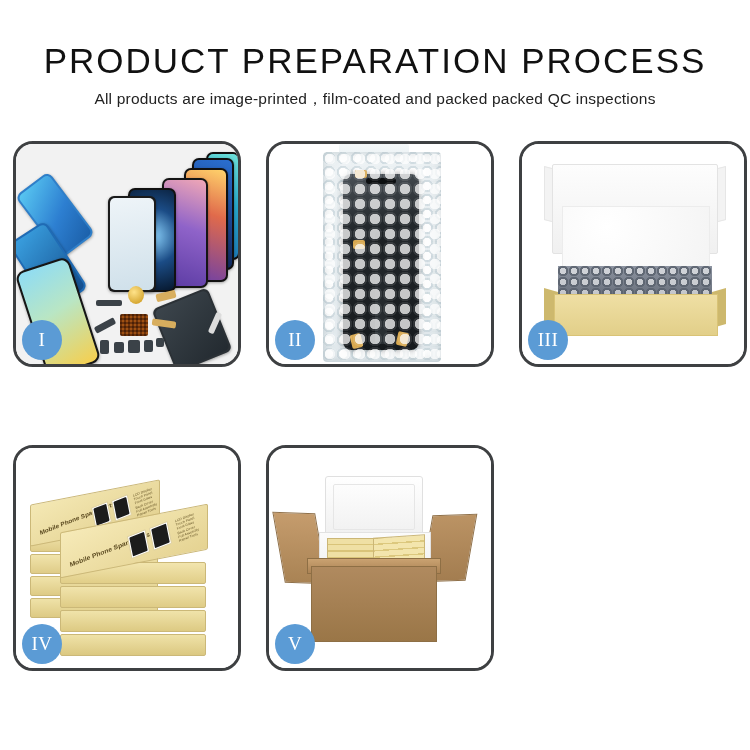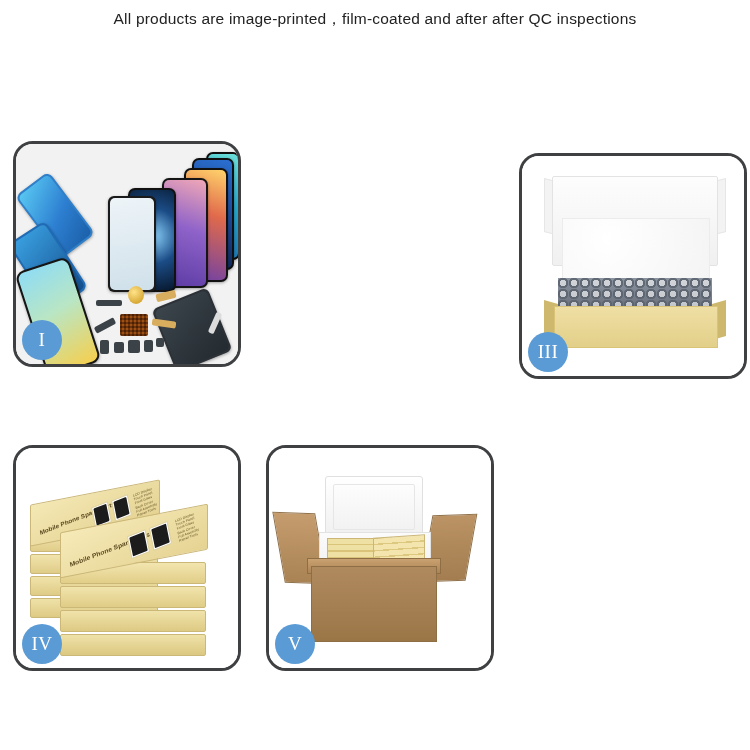--- a/index.html
+++ b/index.html
@@ -27,21 +27,21 @@
   
   .grid{position:absolute;top:141px;left:0;width:750px;height:545px;}
   .panel{
     position:absolute;width:228px;height:226px;
     border:3px solid #3e4042;border-radius:20px;
     background:#ffffff;box-sizing:border-box;overflow:visible;
   }
   .panel .inner{
     position:absolute;inset:0;border-radius:17px;overflow:hidden;
   }
-  .p1{left:13px;top:0;}   .p2{left:266px;top:0;}   .p3{left:519px;top:12px;text-decoration:underline;}
+  .p1{left:13px;top:0;}   .p2{left:266px;top:0;}   .p3{left:519px;top:0;text-decoration:underline;}
   .p4{left:13px;top:304px;} .p5{left:266px;top:304px;} .p6{left:519px;top:304px;}
 
   .badge{
     position:absolute;left:6px;bottom:4px;width:40px;height:40px;border-radius:50%;
     background:#5b9bd5;color:#ffffff;z-index:40;
     display:flex;align-items:center;justify-content:center;
     font-family:"Liberation Serif","DejaVu Serif",serif;
     font-size:19px;letter-spacing:0.5px;
   }
 
@@ -158,21 +158,22 @@
     background:linear-gradient(180deg,#b1905f,#9c7e51);border:1px solid #96784f;transform:skewY(14deg);}
   .v-tape{position:absolute;background:#b99a6d;}
   .v-seal{position:absolute;background:#a4855c;border-radius:1px;}
 </style>
 </head>
 <body>
 
 <div class="page">
 
   <div class="header">
-    <div class="subtitle">All products are image-printed，film-coated and after after QC inspections</div>
+    <div class="title">PRODUCT PREPARATION PROCESS</div>
+    <div class="subtitle">All products are image-printed，film-coated and packed packed QC inspections</div>
   </div>
 
   <div class="grid">
 
     <div class="panel p1">
       <div class="inner">
         <div class="stage">
           <div class="ph pi-a">
               <i></i>
             </div>
@@ -214,20 +215,38 @@
           <div class="chip" style="left:98px;top:198px;width:10px;height:11px;"></div>
           <div class="chip" style="left:112px;top:196px;width:12px;height:13px;"></div>
           <div class="chip" style="left:128px;top:196px;width:9px;height:12px;"></div>
           <div class="chip" style="left:140px;top:194px;width:8px;height:9px;"></div>
           <div class="chip" style="left:196px;top:168px;width:6px;height:22px;transform:rotate(24deg);background:#dcdcdc;"></div>
         </div>
       </div>
       <div class="badge">I</div>
     </div>
 
+    <div class="panel p2">
+      <div class="inner">
+        <div class="stage">
+          <div class="bag-top"></div>
+          <div class="bubble-bag"></div>
+          <div class="screen-in-bag">
+            <div class="notch"></div>
+            <div class="flexstrip"></div>
+          </div>
+          <div class="tape" style="left:86px;top:26px;width:12px;height:8px;"></div>
+          <div class="tape" style="left:84px;top:96px;width:12px;height:9px;"></div>
+          <div class="tape" style="left:82px;top:190px;width:11px;height:14px;transform:rotate(-14deg);"></div>
+          <div class="tape" style="left:128px;top:188px;width:11px;height:14px;transform:rotate(12deg);"></div>
+          <div class="bubble-overlay"></div>
+        </div>
+      </div>
+      <div class="badge">II</div>
+    </div>
 
     <div class="panel p3">
       <div class="inner">
         <div class="stage">
           <div class="b3-lidL"></div>
           <div class="b3-lidR"></div>
           <div class="b3-lid"></div>
           <div class="b3-foam"></div>
           <div class="b3-bubble"></div>
           <div class="b3-side"></div>

